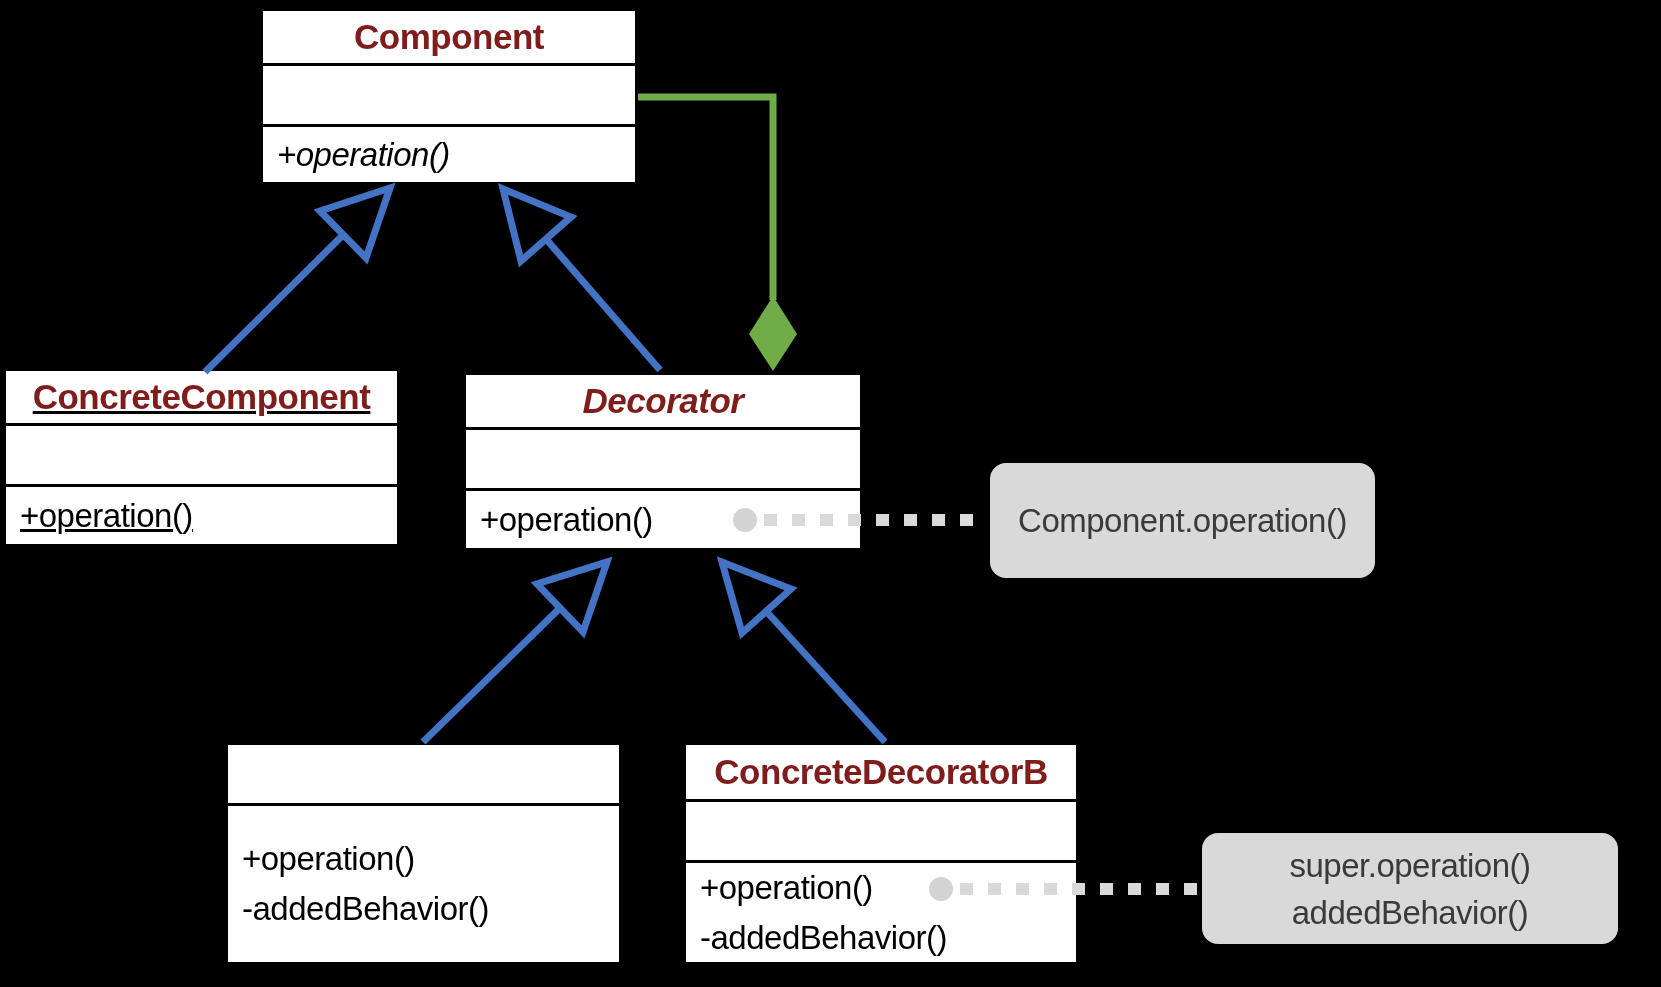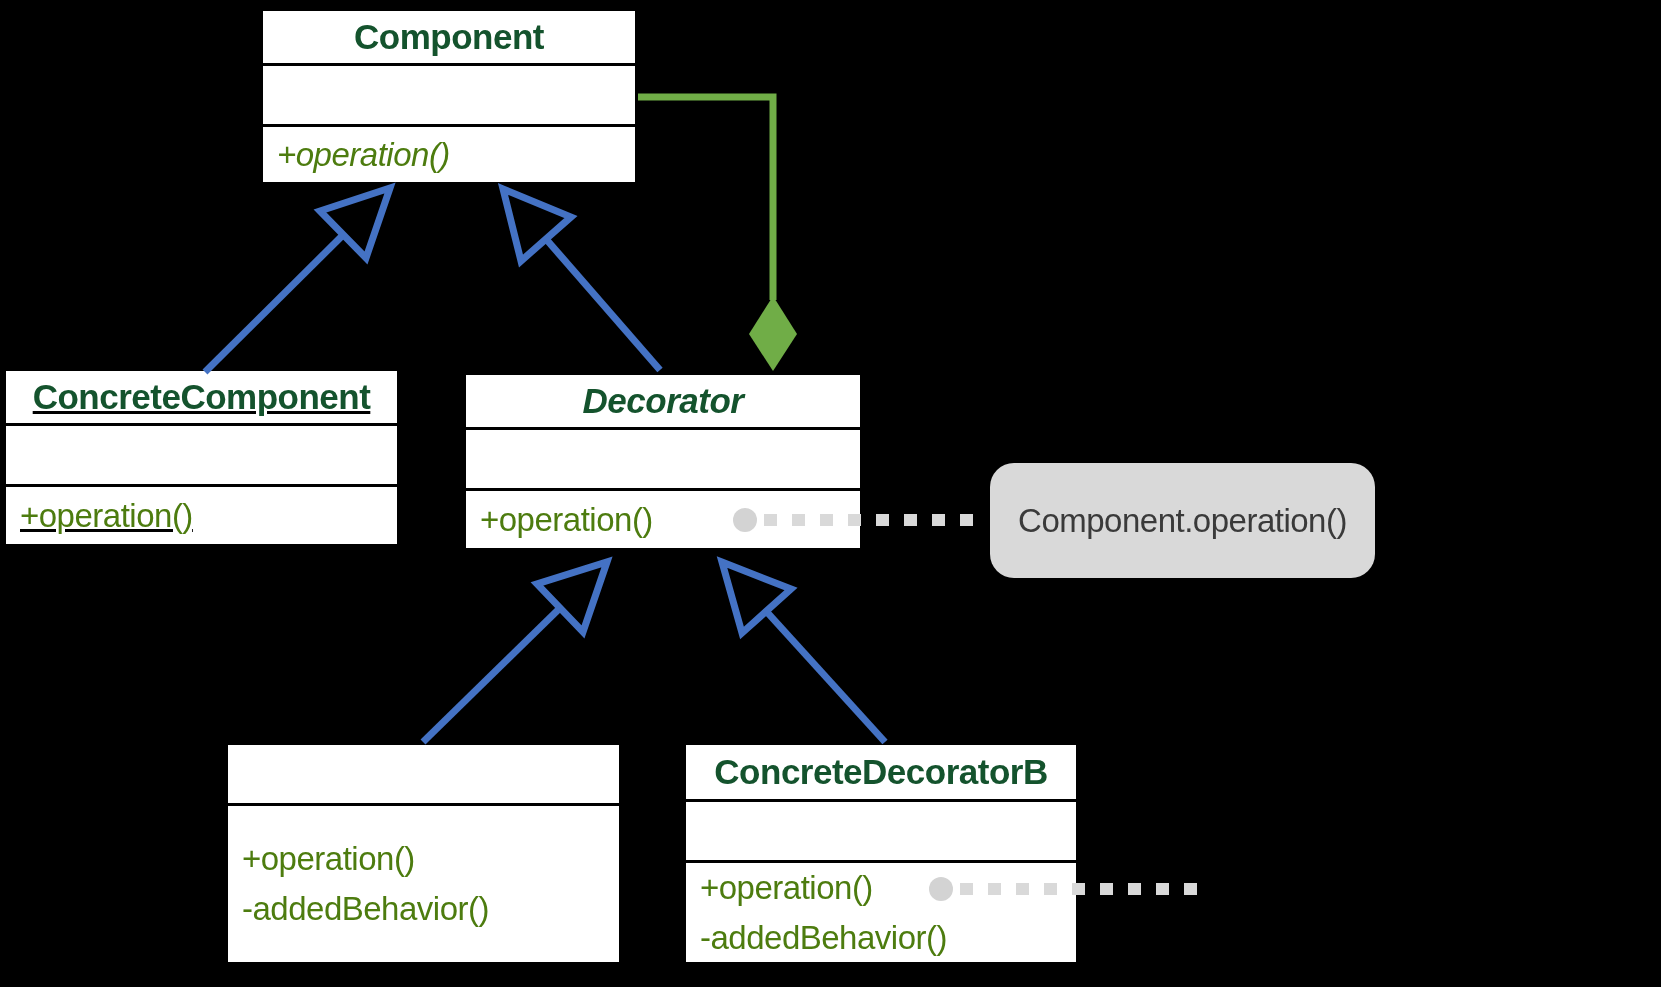--- a/index.html
+++ b/index.html
@@ -17,48 +17,48 @@
     background:#ffffff;
     border:3px solid #000000;
     box-sizing:border-box;
     display:flex;flex-direction:column;
     z-index:1;
   }
   .uml-title{
     flex:0 0 auto;
     border-bottom:3px solid #000000;
     display:flex;align-items:center;justify-content:center;
-    font-weight:bold;font-size:35px;color:#14532d;
+    font-weight:bold;font-size:35px;color:#7f1d1d;
     letter-spacing:-0.5px;
   }
   .uml-title.italic{font-style:italic;text-align:center;}
   .uml-attrs{
     flex:0 0 auto;
     border-bottom:3px solid #000000;
   }
   .uml-methods{
     flex:1 1 auto;
     display:flex;flex-direction:column;justify-content:center;
     padding-left:14px;
-    font-size:33px;line-height:50px;color:#4d7c0f;
+    font-size:33px;line-height:50px;color:#000000;
     letter-spacing:-0.5px;
   }
   .uml-methods .m.italic{font-style:italic;}
 
   
   svg.overlay{
     position:absolute;left:0;top:0;z-index:2;
     pointer-events:none;
   }
 
   
   .note{
     position:absolute;z-index:3;
     background:#d9d9d9;
-    border-radius:24px;
+    border-radius:16px;
     display:flex;flex-direction:column;justify-content:center;align-items:center;
     font-size:33px;line-height:47px;color:#3a3a3a;
     letter-spacing:-0.5px;
     text-align:center;
   }
 </style>
 </head>
 <body>
 
 <div class="stage">
@@ -139,14 +139,18 @@
     <g>
       <circle cx="941" cy="889" r="12" fill="#d3d3d3"></circle>
       <line x1="960" y1="889" x2="1200" y2="889" stroke="#d9d9d9" stroke-width="12" stroke-dasharray="13 15"></line>
     </g>
   </svg>
 
   <div class="note" style="left:990px;top:463px;width:385px;height:115px;">
     <div>Component.operation()</div>
   </div>
 
+  <div class="note" style="left:1202px;top:833px;width:416px;height:111px;">
+    <div>super.operation()</div>
+    <div>addedBehavior()</div>
+  </div>
 
 </div>
 
 </body></html>

